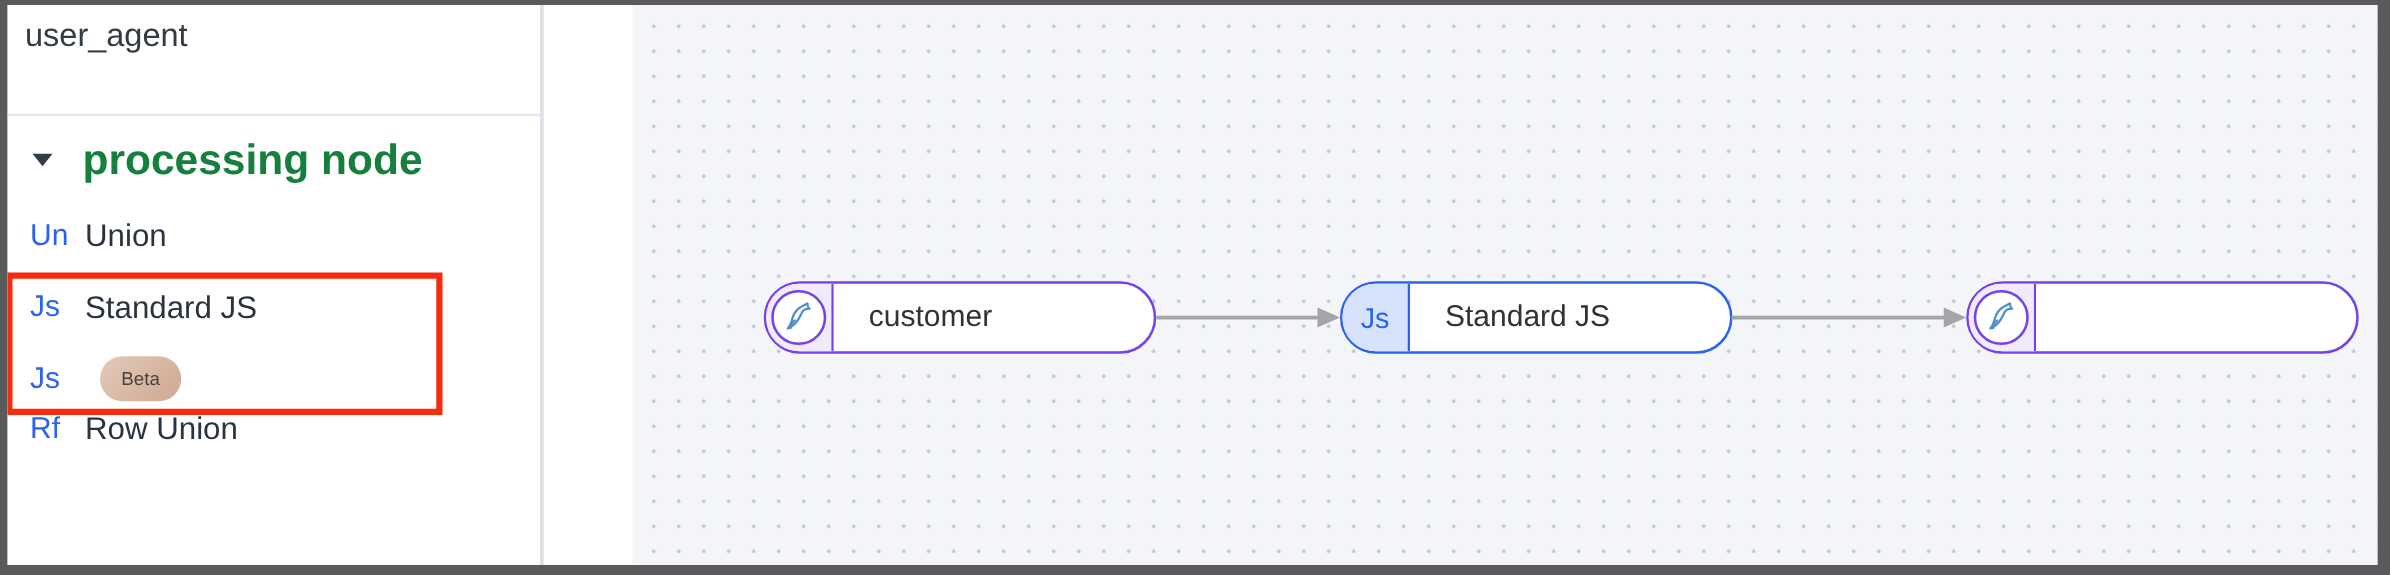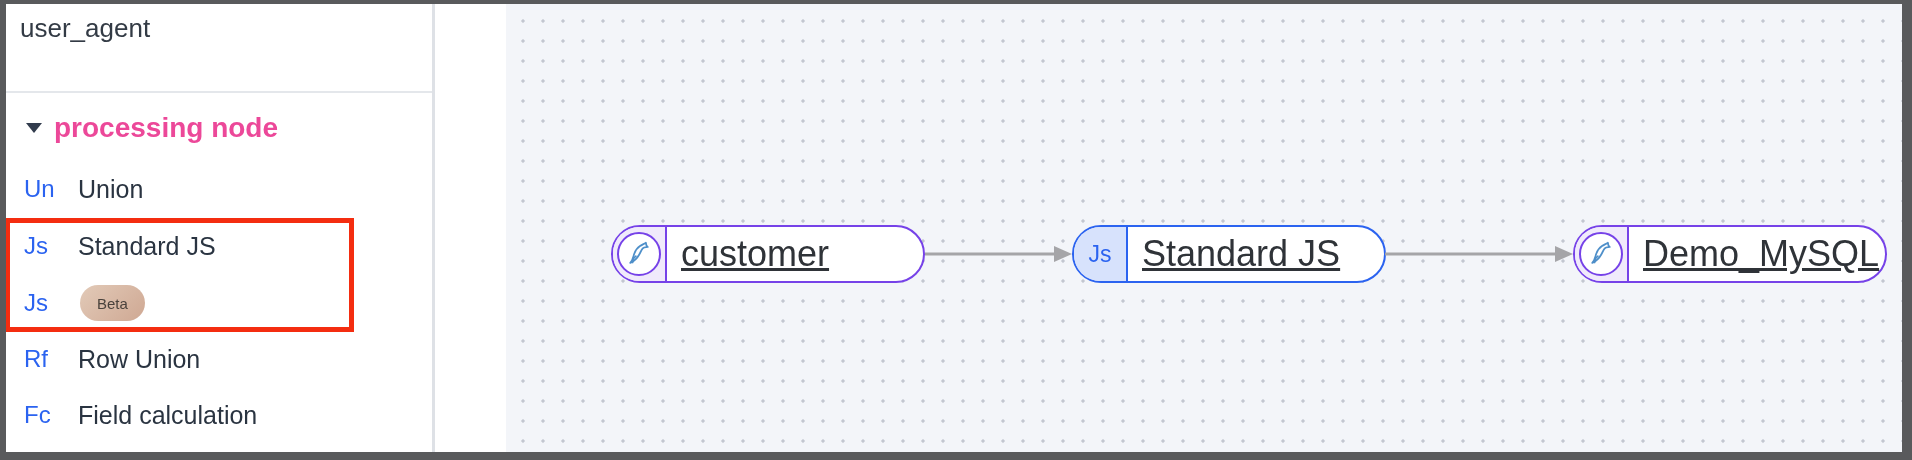--- a/index.html
+++ b/index.html
@@ -30,43 +30,43 @@
   .section-header {
     position:absolute; left:0; top:102px; width:100%; height:44px;
     display:flex; align-items:center; cursor:pointer;
   }
   .caret {
     margin-left:20px; width:0; height:0;
     border-left:8px solid transparent; border-right:8px solid transparent;
     border-top:10px solid #323c4d;
   }
   .section-label {
-    margin-left:12px; font-size:28px; font-weight:700; color:#ec4899;
+    margin-left:24px; font-size:34px; font-weight:700; color:#15803d;
   }
   .palette-item {
     position:absolute; left:0; width:100%; height:56px;
     display:flex; align-items:center; cursor:grab;
   }
   .palette-item .abbr {
     margin-left:18px; width:40px; font-size:24px; color:#2b63f0; flex:0 0 auto;
   }
   .palette-item .plabel {
-    margin-left:14px; font-size:25px; color:#2a3441; white-space:nowrap;
+    margin-left:4px; font-size:25px; color:#2a3441; white-space:nowrap;
   }
   .beta-badge {
     margin-left:16px; height:36px; padding:0 17px;
     display:flex; align-items:center;
     border-radius:18px;
     background:linear-gradient(135deg,#e2cab8,#cfa893);
     font-size:15px; color:#4a423c;
   }
   .item-union      { top:157px; }
   .item-standardjs { top:214px; }
   .item-enhancedjs { top:271px; }
-  .item-rowfilter  { top:327px; }
+  .item-rowfilter  { top:311px; }
   .item-fieldcalc  { top:383px; }
   .red-highlight {
     position:absolute; left:-1px; top:214px; width:349px; height:114px;
     border:5px solid #f42d10; background:transparent;
     pointer-events:none; z-index:5;
   }
   
   .canvas {
     position:absolute; left:500px; top:0; right:0; bottom:0;
     background-color:#f3f5f9;
@@ -86,22 +86,22 @@
   }
   .node.purple .node-icon-section { background:#f0eafb; border-right:2.5px solid #7642e8; }
   .node.blue   .node-icon-section { background:#d7e2fc; border-right:2.5px solid #2b63f0; }
   .icon-circle {
     width:44px; height:44px; border-radius:50%;
     background:#ffffff; border:2.5px solid #7642e8;
     display:flex; align-items:center; justify-content:center;
   }
   .js-abbr { font-size:23px; color:#2b63f0; }
   .node-label {
-    display:flex; align-items:center; padding-left:14px;
-    font-size:36px; color:#2f3338; white-space:nowrap;text-decoration:underline;
+    display:flex; align-items:center; padding-left:28px;
+    font-size:24px; color:#2f3338; white-space:nowrap;
   }
   .node-customer { left:105px; }
   .node-standardjs { left:566px; }
   .node-demomysql { left:1067px; }
   .edge { position:absolute; top:235px; height:30px; }
   .edge-1 { left:419px; width:147px; }
   .edge-2 { left:879px; width:188px; }
 </style>
 </head>
 <body>
@@ -131,24 +131,20 @@
       <div class="palette-item item-enhancedjs">
         <span class="abbr">Js</span>
         <span class="beta-badge">Beta</span>
       </div>
 
       <div class="palette-item item-rowfilter">
         <span class="abbr">Rf</span>
         <span class="plabel">Row Union</span>
       </div>
 
-      <div class="palette-item item-fieldcalc">
-        <span class="abbr">Fc</span>
-        <span class="plabel">Field calculation</span>
-      </div>
 
       <div class="red-highlight"></div>
     </aside>
 
     <main class="canvas">
 
       <div class="node purple node-customer">
         <div class="node-icon-section">
           <div class="icon-circle">
             <svg width="30" height="30" viewBox="0 0 24 24">
@@ -183,18 +179,17 @@
 
       <div class="node purple node-demomysql">
         <div class="node-icon-section">
           <div class="icon-circle">
             <svg width="30" height="30" viewBox="0 0 24 24">
               <path d="M17.5 3c.5 1.6-.2 2.4 1.5 3.4-1.7.2-2.7-.3-4 1.1-1.1 1.2-1.7 3-2.8 4.9-1.3 2.4-3.5 5-7.2 6.7 2.4-2.7 2.3-4.8 3.2-7.3.9-2.6 2.4-4.8 4.6-6.2 1.5-1 3.2-1.6 4.7-2.6z" fill="none" stroke="#4e8fc9" stroke-width="1.4" stroke-linejoin="round"></path>
               <path d="M9.5 13.8c-2 1.3-2.8 3-2.7 5" fill="none" stroke="#4e8fc9" stroke-width="1.4" stroke-linecap="round"></path>
             </svg>
           </div>
         </div>
-        <div class="node-label">Demo_MySQL</div>
       </div>
 
     </main>
   </div>
 </div>
 
 </body></html>

